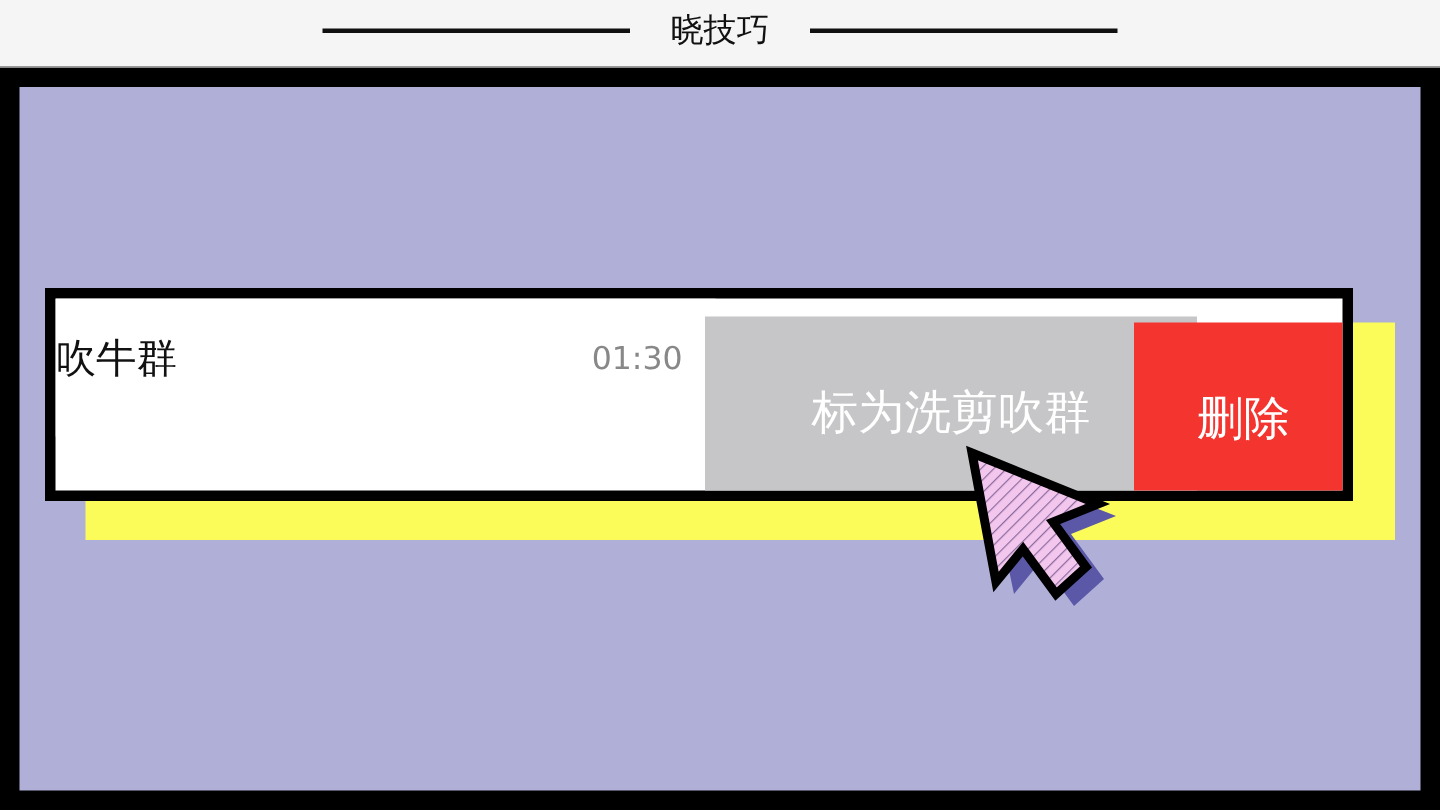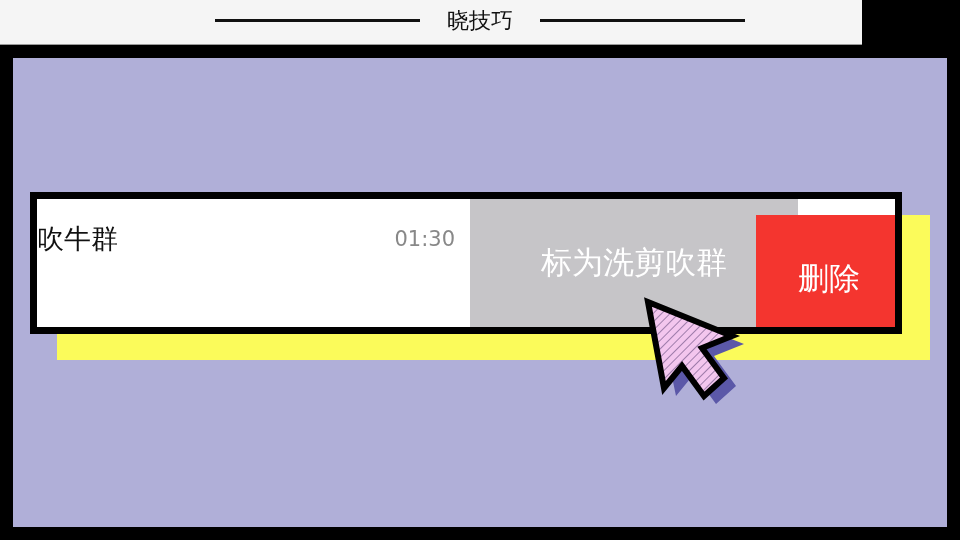--- a/index.html
+++ b/index.html
@@ -1,27 +1,27 @@
 <!DOCTYPE html>
 <html><head>
 <meta charset="utf-8">
 <style>
   html,body{margin:0;padding:0;}
   body{width:960px;height:540px;position:relative;overflow:hidden;background:#000;font-family:"DejaVu Sans","Liberation Sans",sans-serif;}
-  .topbar{position:absolute;left:0;top:0;width:862px;height:44px;background:#f5f5f5;border-bottom:1px solid #999;}
+  .topbar{position:absolute;left:0;top:0;width:960px;height:44px;background:#f5f5f5;border-bottom:1px solid #999;}
   .topbar .line{position:absolute;top:19px;height:3px;background:#111;}
   .topbar .title{position:absolute;left:0;width:960px;top:5px;text-align:center;font-size:22px;color:#111;line-height:32px;}
   .stage{position:absolute;left:13px;top:58px;width:934px;height:469px;background:#b0afd8;}
   .shadow{position:absolute;left:57px;top:215px;width:873px;height:145px;background:#fbfb5a;}
   .card{position:absolute;left:30px;top:192px;width:872px;height:142px;box-sizing:border-box;border:7px solid #000;background:#fff;overflow:hidden;}
   .row{position:absolute;left:0;top:0;width:440px;height:92px;background:#fff;}
   .name{position:absolute;left:0;top:22px;font-size:27px;color:#111;white-space:nowrap;}
   .time{position:absolute;right:22px;top:28px;font-size:21px;color:#888;}
   .preview{position:absolute;left:-2px;top:70px;font-size:22px;color:#999;white-space:nowrap;}
-  .btn-mark{position:absolute;left:433px;top:0;width:328px;height:128px;background:#c6c5c8;color:#fff;font-size:31px;display:flex;align-items:center;justify-content:center;}
+  .btn-mark{position:absolute;left:433px;top:12px;width:328px;height:128px;background:#c6c5c8;color:#fff;font-size:31px;display:flex;align-items:center;justify-content:center;}
   .btn-del{position:absolute;left:719px;top:0;width:146px;height:128px;background:#f4352f;color:#fff;font-size:31px;display:flex;align-items:center;justify-content:center;margin-top:16px;}
   .cursor{position:absolute;left:636px;top:296px;width:110px;height:110px;}
 </style>
 </head>
 <body>
 
 <div class="topbar">
   <div class="line" style="left:215px;width:205px;"></div>
   <div class="title">晓技巧</div>
   <div class="line" style="left:540px;width:205px;"></div>

